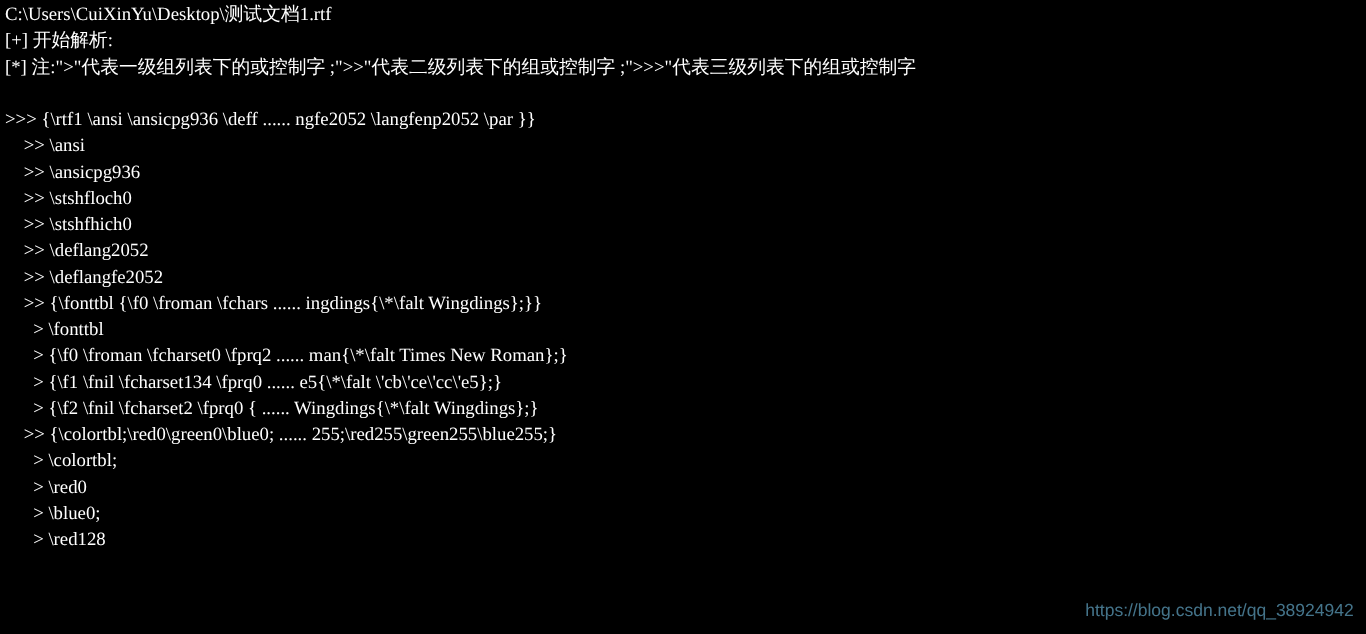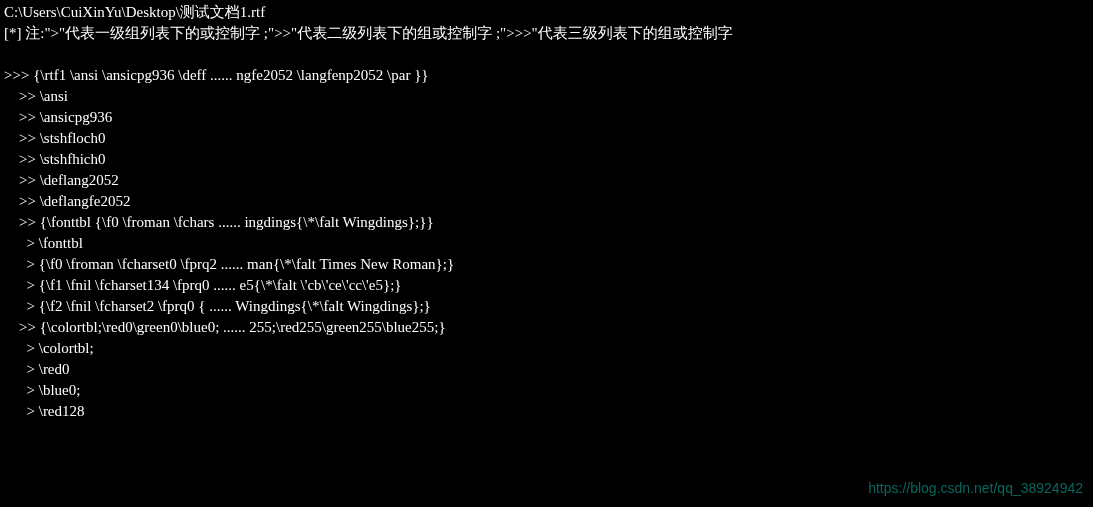--- a/index.html
+++ b/index.html
@@ -20,31 +20,32 @@
       padding: 2px 4px;
     }
     .terminal-line {
       white-space: pre;
       font-family: Liberation Serif, serif;
     }
     .watermark {
       position: absolute;
       bottom: 8px;
       right: 10px;
-      color: #14b8a6;
+      color: #7dd3fc;
       opacity: 0.55;
       font-size: 14px;
       font-family: Arial, sans-serif;
     }
   </style>
 </head>
 <body>
 
 <div id="terminal-output">
     <div class="terminal-line">C:\Users\CuiXinYu\Desktop\测试文档1.rtf</div>
+    <div class="terminal-line">[+] 开始解析:</div>
     <div class="terminal-line">[*] 注:"&gt;"代表一级组列表下的或控制字 ;"&gt;&gt;"代表二级列表下的组或控制字 ;"&gt;&gt;&gt;"代表三级列表下的组或控制字</div>
     <div class="terminal-line">&nbsp;</div>
     <div class="terminal-line">&gt;&gt;&gt; {\rtf1 \ansi \ansicpg936 \deff ...... ngfe2052 \langfenp2052 \par }}</div>
     <div class="terminal-line">    &gt;&gt; \ansi</div>
     <div class="terminal-line">    &gt;&gt; \ansicpg936</div>
     <div class="terminal-line">    &gt;&gt; \stshfloch0</div>
     <div class="terminal-line">    &gt;&gt; \stshfhich0</div>
     <div class="terminal-line">    &gt;&gt; \deflang2052</div>
     <div class="terminal-line">    &gt;&gt; \deflangfe2052</div>
     <div class="terminal-line">    &gt;&gt; {\fonttbl {\f0 \froman \fchars ...... ingdings{\*\falt Wingdings};}}</div>

